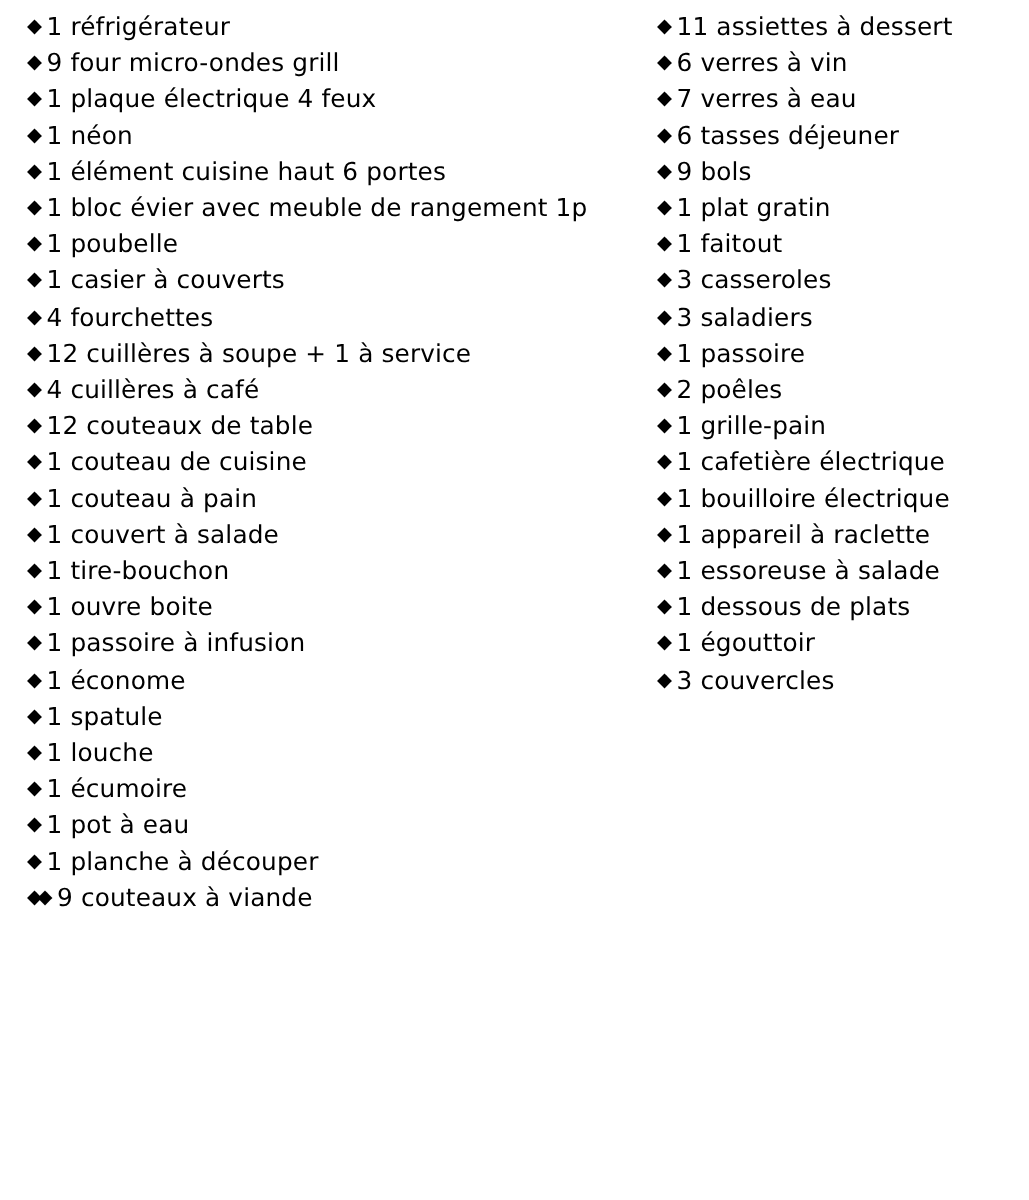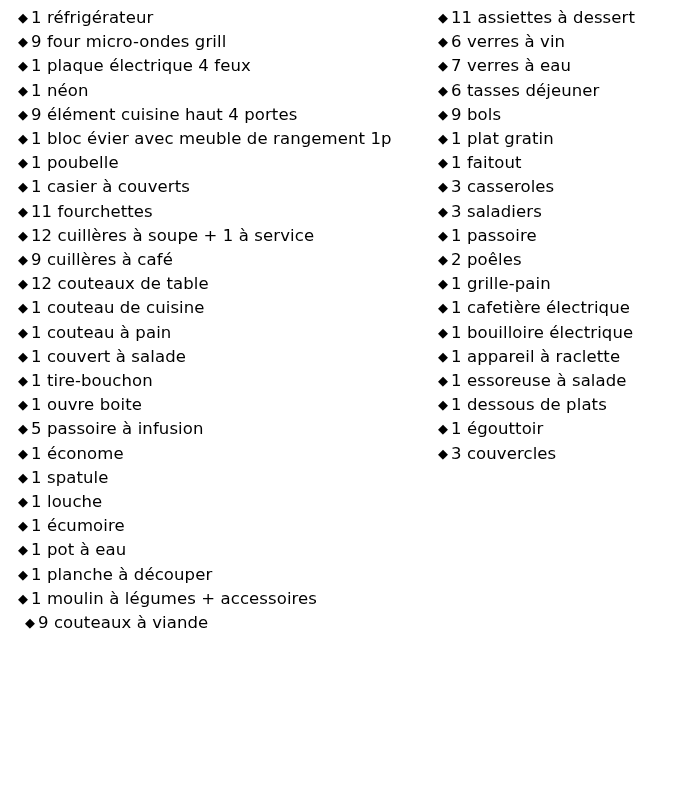--- a/index.html
+++ b/index.html
@@ -69,41 +69,41 @@
 <body>
 
 <div class="page">
   <div class="columns">
     <div class="col col-left">
       <ul class="items">
           <li><span class="bullet">◆</span><span>1 réfrigérateur</span></li>
           <li><span class="bullet">◆</span><span>9 four micro-ondes grill</span></li>
           <li><span class="bullet">◆</span><span>1 plaque électrique 4 feux</span></li>
           <li><span class="bullet">◆</span><span>1 néon</span></li>
-          <li><span class="bullet">◆</span><span>9 élément cuisine haut 4 portes</span></li>
+          <li><span class="bullet">◆</span><span>1 élément cuisine haut 6 portes</span></li>
           <li><span class="bullet">◆</span><span>1 bloc évier avec meuble de rangement 1p</span></li>
           <li><span class="bullet">◆</span><span>1 poubelle</span></li>
           <li><span class="bullet">◆</span><span>1 casier à couverts</span></li>
-          <li><span class="bullet">◆</span><span>11 fourchettes</span></li>
+          <li><span class="bullet">◆</span><span>4 fourchettes</span></li>
           <li><span class="bullet">◆</span><span>12 cuillères à soupe + 1 à service</span></li>
-          <li><span class="bullet">◆</span><span>9 cuillères à café</span></li>
+          <li><span class="bullet">◆</span><span>4 cuillères à café</span></li>
           <li><span class="bullet">◆</span><span>12 couteaux de table</span></li>
           <li><span class="bullet">◆</span><span>1 couteau de cuisine</span></li>
           <li><span class="bullet">◆</span><span>1 couteau à pain</span></li>
           <li><span class="bullet">◆</span><span>1 couvert à salade</span></li>
           <li><span class="bullet">◆</span><span>1 tire-bouchon</span></li>
           <li><span class="bullet">◆</span><span>1 ouvre boite</span></li>
-          <li><span class="bullet">◆</span><span>5 passoire à infusion</span></li>
+          <li><span class="bullet">◆</span><span>1 passoire à infusion</span></li>
           <li><span class="bullet">◆</span><span>1 économe</span></li>
           <li><span class="bullet">◆</span><span>1 spatule</span></li>
           <li><span class="bullet">◆</span><span>1 louche</span></li>
           <li><span class="bullet">◆</span><span>1 écumoire</span></li>
           <li><span class="bullet">◆</span><span>1 pot à eau</span></li>
           <li><span class="bullet">◆</span><span>1 planche à découper</span></li>
-          <li><span class="bullet">◆</span><span>1 moulin à légumes + accessoires</span></li>
+          <li><span class="bullet">◆</span></li>
           <li class="indented"><span class="bullet">◆</span><span>9 couteaux à viande</span></li>
         </ul>
     </div>
     <div class="col col-right">
       <ul class="items">
           <li><span class="bullet">◆</span><span>11 assiettes à dessert</span></li>
           <li><span class="bullet">◆</span><span>6 verres à vin</span></li>
           <li><span class="bullet">◆</span><span>7 verres à eau</span></li>
           <li><span class="bullet">◆</span><span>6 tasses déjeuner</span></li>
           <li><span class="bullet">◆</span><span>9 bols</span></li>

